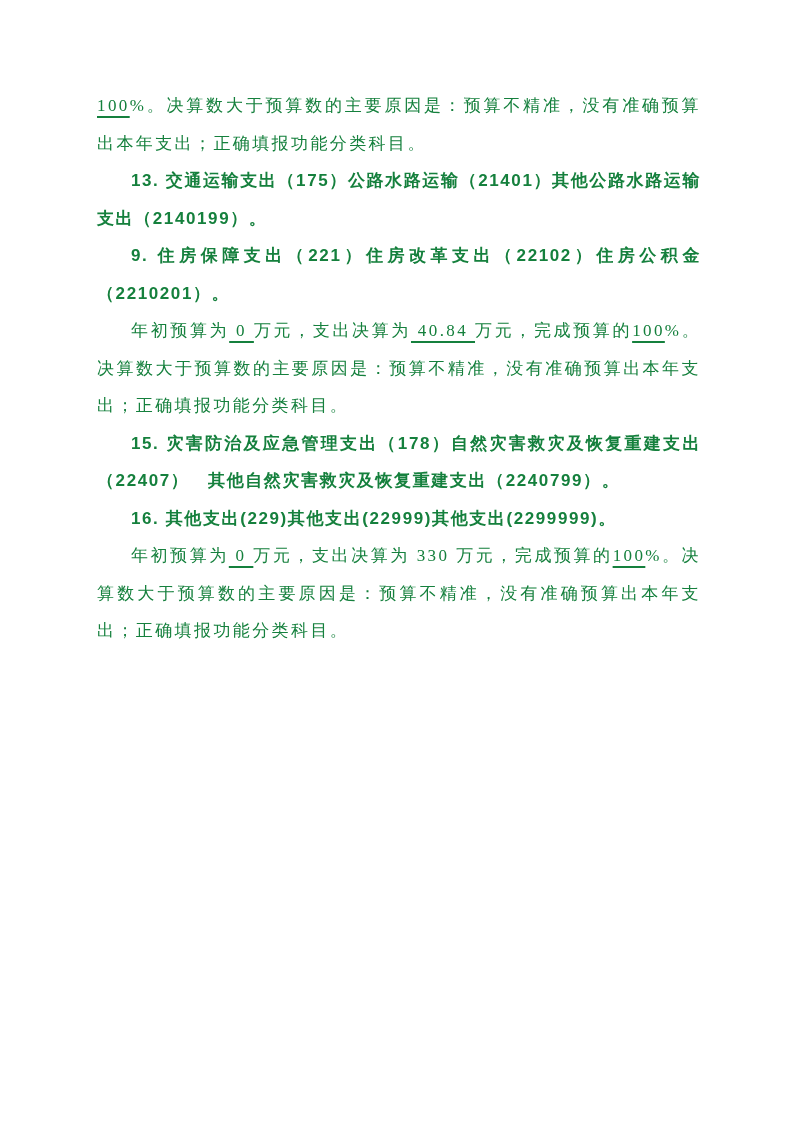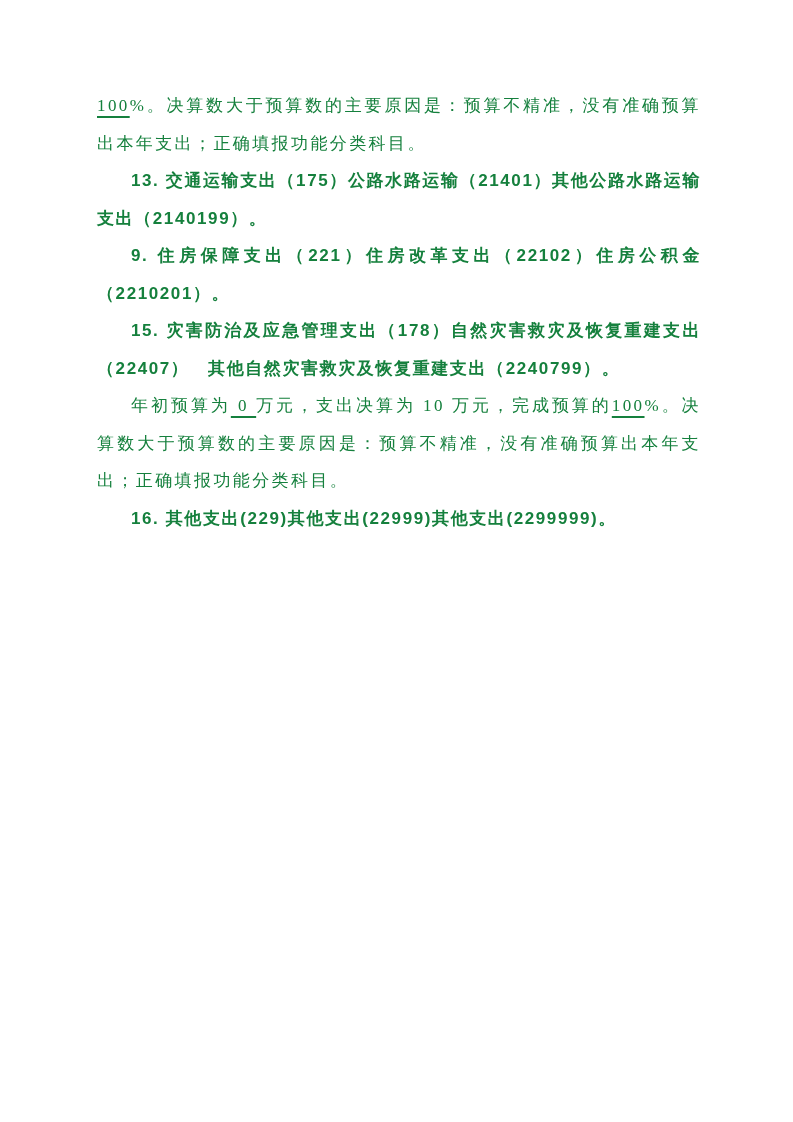--- a/index.html
+++ b/index.html
@@ -53,22 +53,23 @@
 <div class="page">
   <div class="textblock">
 
     <p class="no-indent"><span class="u">100</span><span>%。决算数大于预算数的主要原因是：预算不精准，没有准确预算出本年支出；正确填报功能分类科目。</span></p>
 
     <p class="heading">13. 交通运输支出（175）公路水路运输（21401）其他公路水路运输支出（2140199）。</p>
 
 
     <p class="heading">9. 住房保障支出（221）住房改革支出（22102）住房公积金（2210201）。</p>
 
+    <p><span>年初预算为</span><span class="u">&nbsp;0&nbsp;</span><span>万元，支出决算为</span><span class="u">&nbsp;40.84&nbsp;</span><span>万元，完成预算的</span><span class="u">100</span><span>%。决算数大于预算数的主要原因是：预算不精准，没有准确预算出本年支出；正确填报功能分类科目。</span></p>
 
     <p class="heading">15. 灾害防治及应急管理支出（178）自然灾害救灾及恢复重建支出（22407）　其他自然灾害救灾及恢复重建支出（2240799）。</p>
 
-    <p><span>年初预算为</span><span class="u">&nbsp;0&nbsp;</span><span>万元，支出决算为 10 万元，完成预算的</span><span class="u">100</span><span>%。决算数大于预算数的主要原因是：预算不精准，没有准确预算出本年支出；正确填报功能分类科目。</span></p>
 
     <p class="heading">16. 其他支出(229)其他支出(22999)其他支出(2299999)。</p>
 
+    <p><span>年初预算为</span><span class="u">&nbsp;0&nbsp;</span><span>万元，支出决算为 330 万元，完成预算的</span><span class="u">100</span><span>%。决算数大于预算数的主要原因是：预算不精准，没有准确预算出本年支出；正确填报功能分类科目。</span></p>
 
   </div>
 </div>
 
 </body></html>

